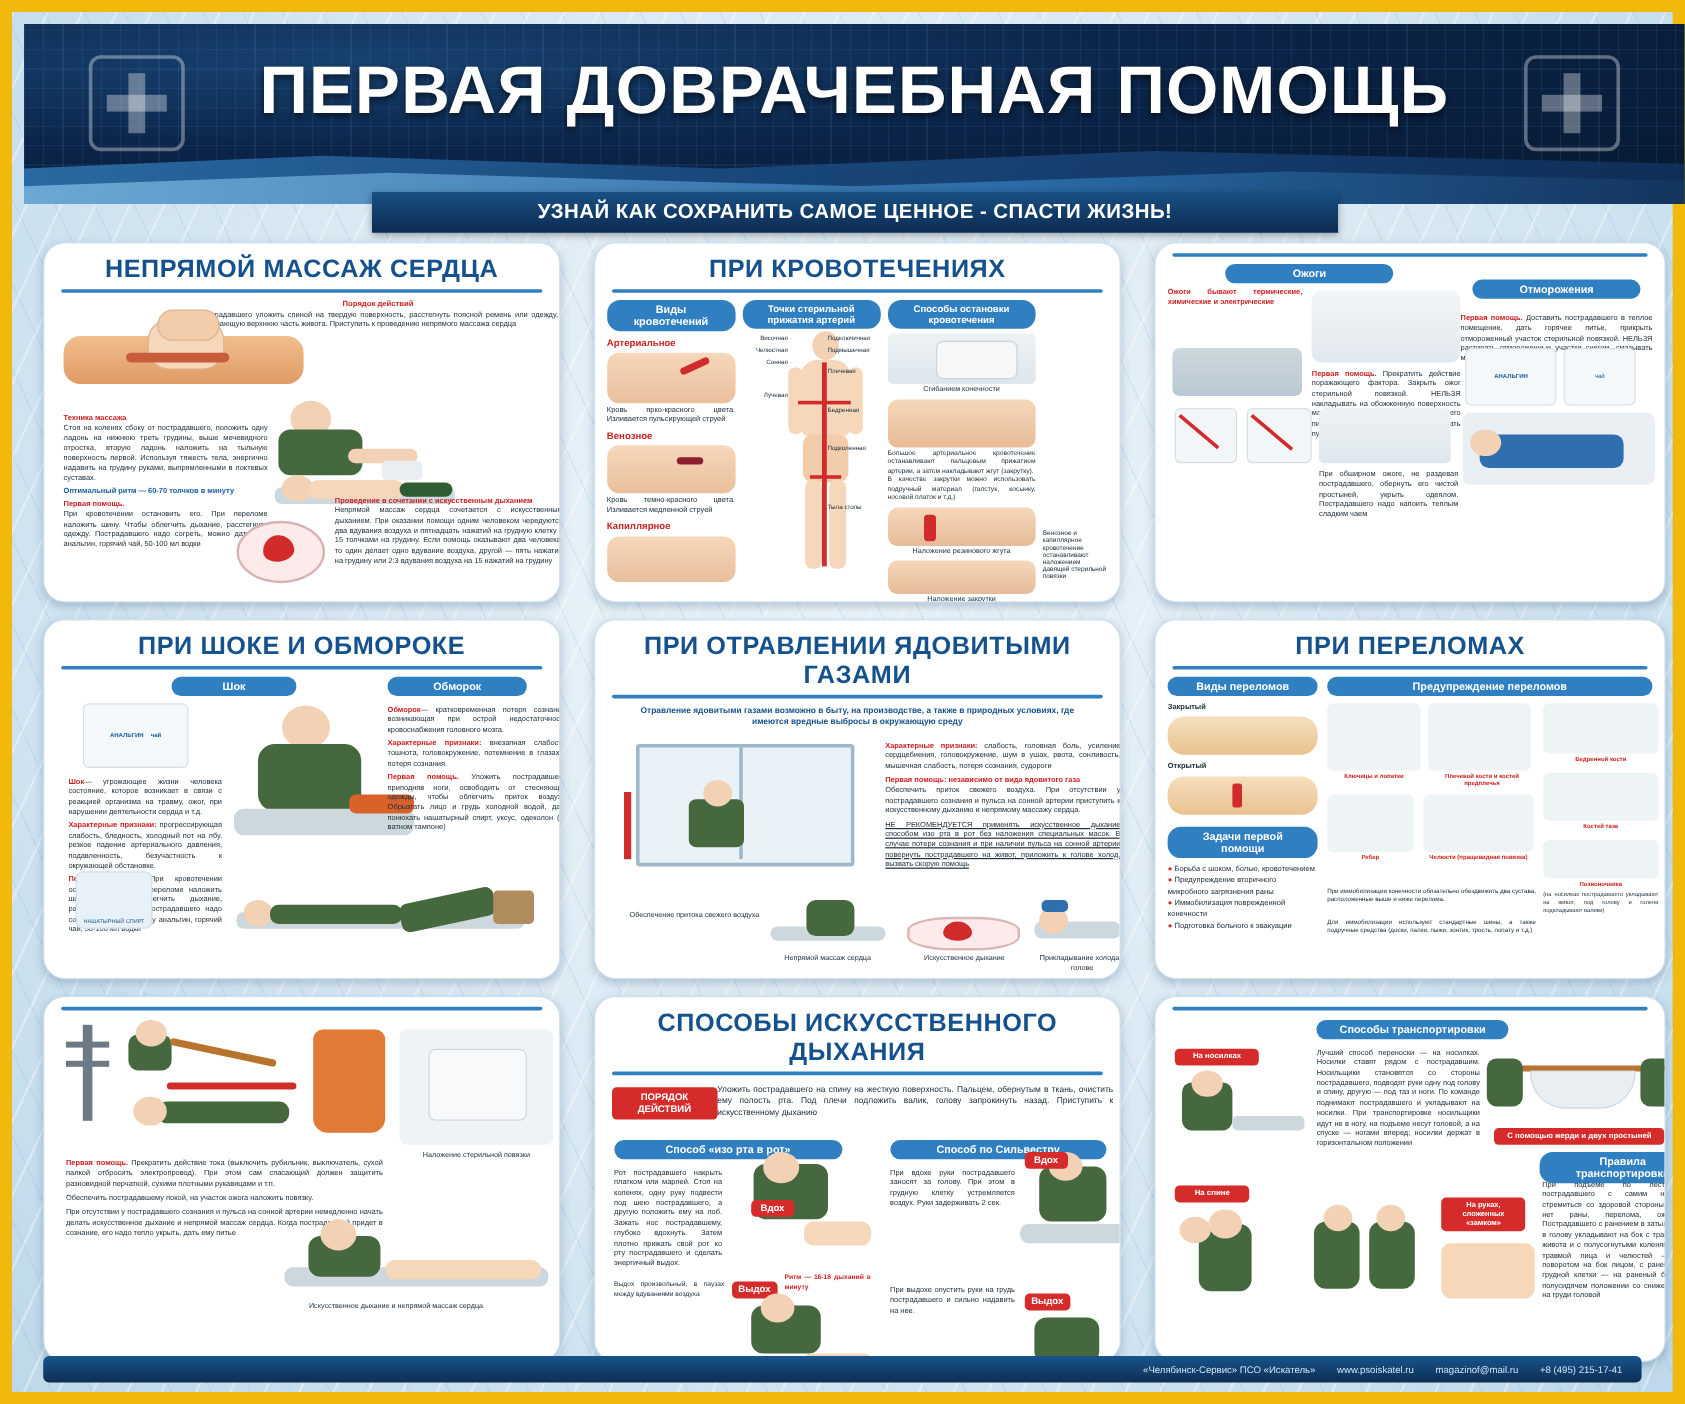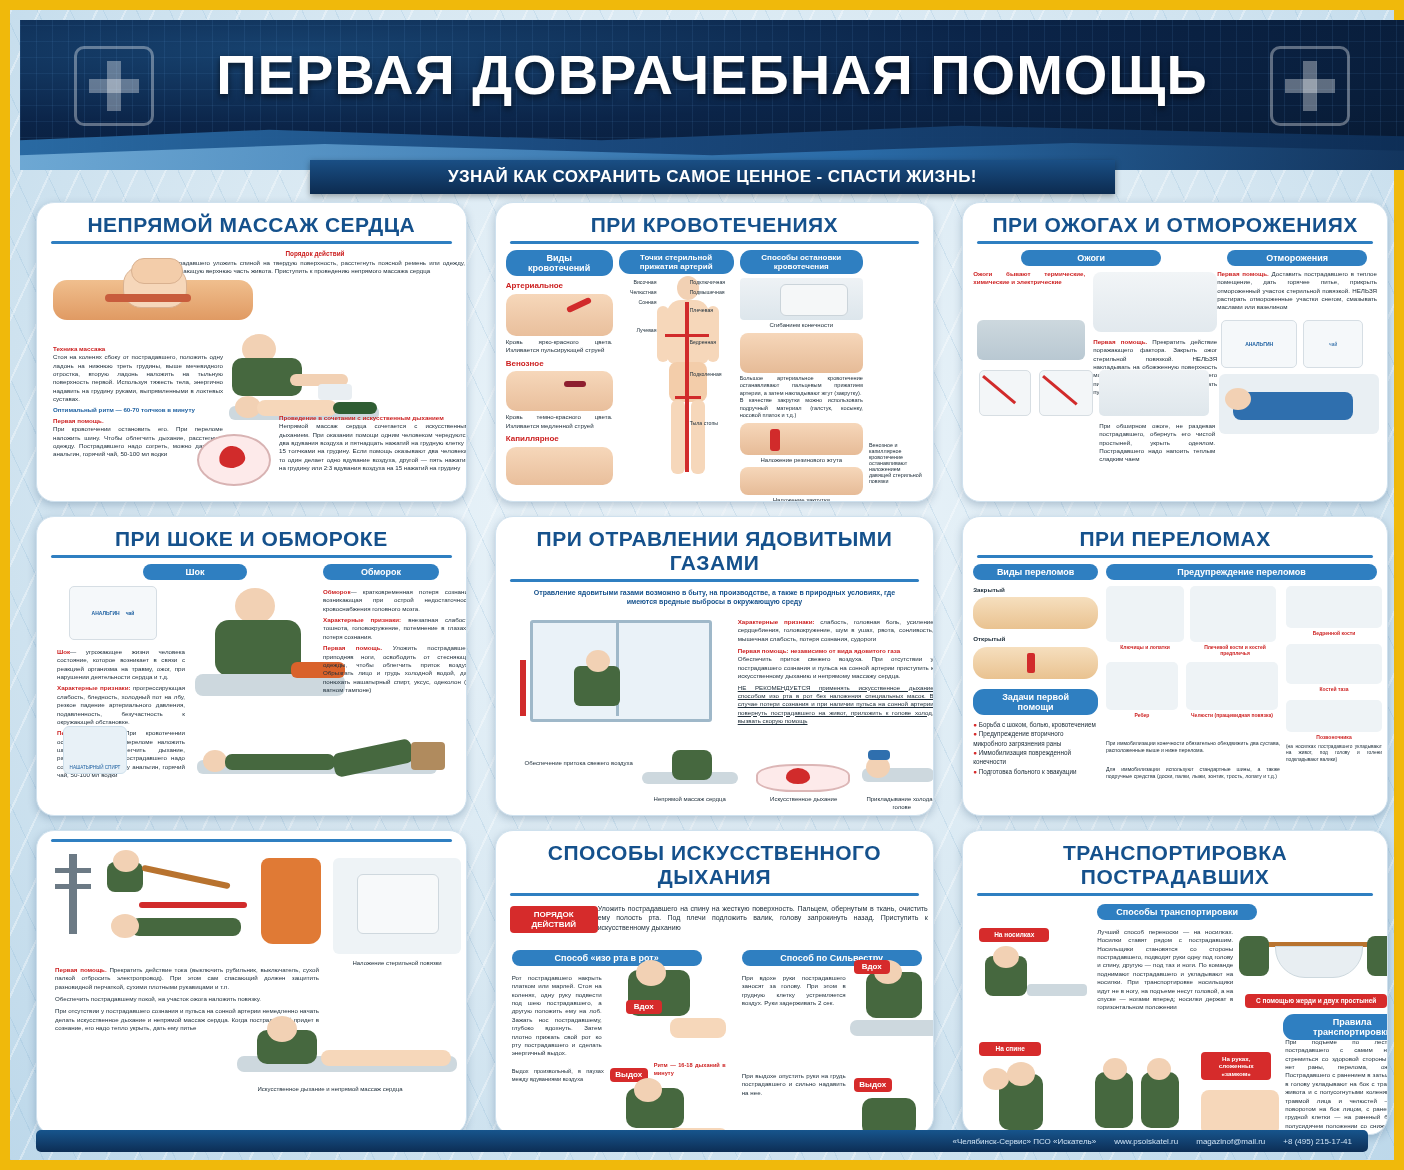--- a/index.html
+++ b/index.html
@@ -254,41 +254,40 @@
             </div>
             <div class="cap">Наложение резинового жгута</div>
             <div class="art" style="height:28px;margin:3px 0 2px;background:linear-gradient(180deg,#f6d7ba,#e6bb97);border-radius:8px;"></div>
             <div class="cap">Наложение закрутки</div>
           </div>
           <div style="width:66px;font-size:5.4px;color:#20303c;align-self:flex-end;padding-bottom:16px;">Венозное и капиллярное кровотечение останавливают наложением давящей стерильной повязки</div>
         </div>
       </div>
 
       <div class="panel" style="width:435px;height:300px;">
-        <div class="p-title">ПРИ ОЖОГАХ И ОТМОРОЖЕНИЯХ</div>
         <div class="p-rule"></div>
         <div class="body" style="height:250px;display:flex;gap:8px;">
           <div style="width:248px;position:relative;">
             <div class="chip" style="display:block;width:120px;margin:0 auto;">Ожоги</div>
             <div class="txt" style="margin-top:4px;width:112px;"><span class="redh">Ожоги бывают термические, химические и электрические</span></div>
             <div class="art" style="position:absolute;left:120px;top:22px;width:124px;height:60px;background:linear-gradient(180deg,#f2f5f7,#e2e9ee);border-radius:8px;"></div>
             <div class="art" style="position:absolute;left:4px;top:70px;width:108px;height:40px;background:linear-gradient(180deg,#cdd8de,#b9c8d2);border-radius:6px;"></div>
             <div class="txt" style="position:absolute;left:120px;top:88px;width:124px;"><span class="redh">Первая помощь.</span> <span>Прекратить действие поражающего фактора. Закрыть ожог стерильной повязкой. НЕЛЬЗЯ накладывать на обожженную поверхность мази, масло, жиры, обрабатывать его питьевой содой. НЕЛЬЗЯ вскрывать пузыри.</span></div>
 
             <div style="position:absolute;left:6px;top:120px;width:50px;height:44px;background:#f3f6f8;border:1px solid #d7dee3;border-radius:5px;">
               <div style="position:absolute;left:4px;top:4px;width:42px;height:36px;border-top:3px solid #d12b2b;transform:rotate(40deg);transform-origin:left top;"></div>
             </div>
             <div style="position:absolute;left:66px;top:120px;width:52px;height:44px;background:#f3f6f8;border:1px solid #d7dee3;border-radius:5px;">
               <div style="position:absolute;left:4px;top:4px;width:44px;height:36px;border-top:3px solid #d12b2b;transform:rotate(40deg);transform-origin:left top;"></div>
             </div>
             <div class="art" style="position:absolute;left:126px;top:120px;width:110px;height:46px;background:linear-gradient(180deg,#eef2f5,#dfe7ec);border-radius:5px;"></div>
             <div class="txt" style="position:absolute;left:126px;top:172px;width:116px;">При обширном ожоге, не раздевая пострадавшего, обернуть его чистой простыней, укрыть одеялом. Пострадавшего надо напоить теплым сладким чаем</div>
           </div>
           <div style="width:168px;position:relative;">
-            <div class="chip" style="display:block;width:120px;margin:0 auto;">Отморожения</div>
+            <div class="chip" style="display:block;width:120px;margin:13px auto;">Отморожения</div>
             <div class="txt" style="margin-top:4px;"><span class="redh">Первая помощь.</span> <span>Доставить пострадавшего в теплое помещение, дать горячее питье, прикрыть отмороженный участок стерильной повязкой. НЕЛЬЗЯ растирать отмороженные участки снегом, смазывать маслами или вазелином</span></div>
             <div style="position:absolute;left:4px;top:70px;width:74px;height:46px;background:#f5f8fa;border:1px solid #d6dee4;border-radius:5px;display:flex;align-items:center;justify-content:center;font-size:5px;font-weight:bold;color:#1c5fa0;">
               <span>АНАЛЬГИН</span>
             </div>
             <div style="position:absolute;left:86px;top:70px;width:58px;height:46px;background:#f5f8fa;border:1px solid #d6dee4;border-radius:5px;display:flex;align-items:center;justify-content:center;font-size:5px;color:#1c5fa0;">
               <span>чай</span>
             </div>
             <div style="position:absolute;left:2px;top:124px;width:160px;height:60px;background:#e9eff3;border-radius:6px;">
               <div style="position:absolute;left:14px;top:18px;width:120px;height:28px;background:#2f6fae;border-radius:8px;"></div>
               <div style="position:absolute;left:6px;top:14px;width:26px;height:22px;background:#f2d1b4;border-radius:50%;"></div>
@@ -510,21 +509,20 @@
           <div class="redbox" style="position:absolute;left:348px;top:176px;width:30px;padding:2px 4px;">Выдох</div>
           <div style="position:absolute;left:340px;top:196px;width:104px;height:54px;">
             <div style="position:absolute;left:16px;top:0;width:54px;height:38px;background:#46683f;border-radius:10px;"></div>
 
           </div>
           <div class="txt" style="position:absolute;left:242px;top:232px;width:90px;font-size:5.6px;color:#cc1f1f;font-weight:bold;">Ритм — 16-18 дыханий в минуту</div>
         </div>
       </div>
 
       <div class="panel" style="width:435px;height:305px;">
-        <div class="p-title">ТРАНСПОРТИРОВКА ПОСТРАДАВШИХ</div>
         <div class="p-rule"></div>
         <div class="body" style="height:255px;position:relative;">
           <div class="chip" style="position:absolute;left:124px;top:2px;width:140px;">Способы транспортировки</div>
           <div class="redbox" style="position:absolute;left:6px;top:26px;width:62px;padding:3px 4px;font-size:6.5px;">На носилках</div>
           <div style="position:absolute;left:4px;top:46px;width:112px;height:74px;">
             <div style="position:absolute;left:8px;top:8px;width:42px;height:40px;background:#46683f;border-radius:8px;"></div>
             <div style="position:absolute;left:16px;top:-2px;width:26px;height:22px;background:#f2d1b4;border-radius:50%;"></div>
             <div style="position:absolute;left:50px;top:36px;width:60px;height:12px;background:#cdd8de;border-radius:4px;"></div>
           </div>
           <div class="txt" style="position:absolute;left:124px;top:26px;width:136px;">Лучший способ переноски — на носилках. Носилки ставят рядом с пострадавшим. Носильщики становятся со стороны пострадавшего, подводят руки одну под голову и спину, другую — под таз и ноги. По команде поднимают пострадавшего и укладывают на носилки. При транспортировке носильщики идут не в ногу, на подъеме несут головой, а на спуске — ногами вперед; носилки держат в горизонтальном положении</div>

